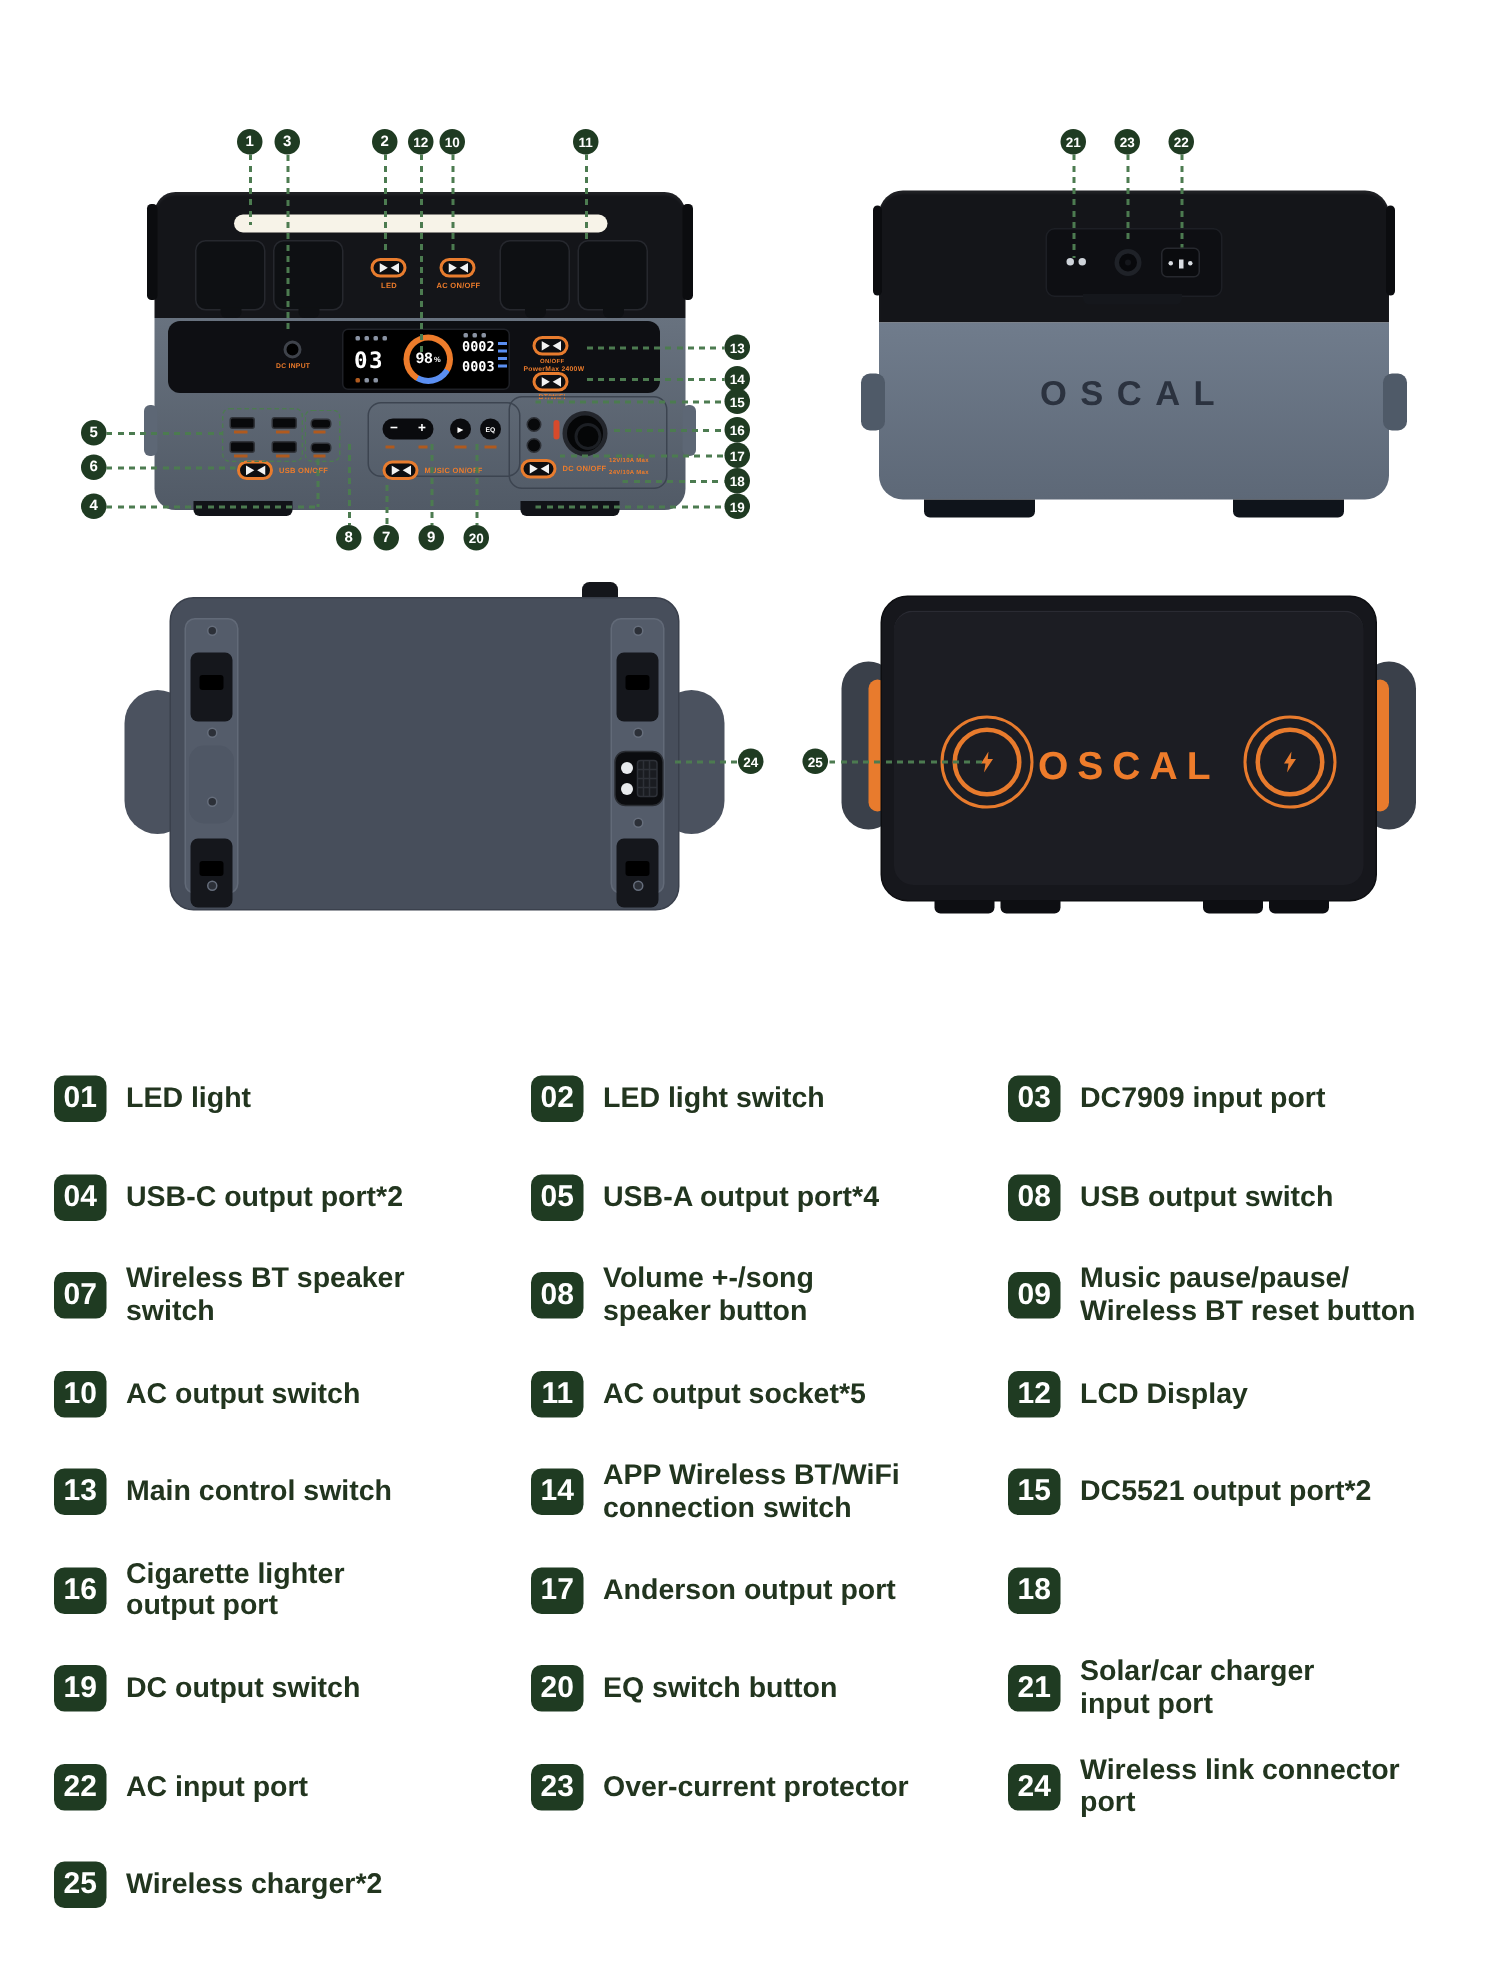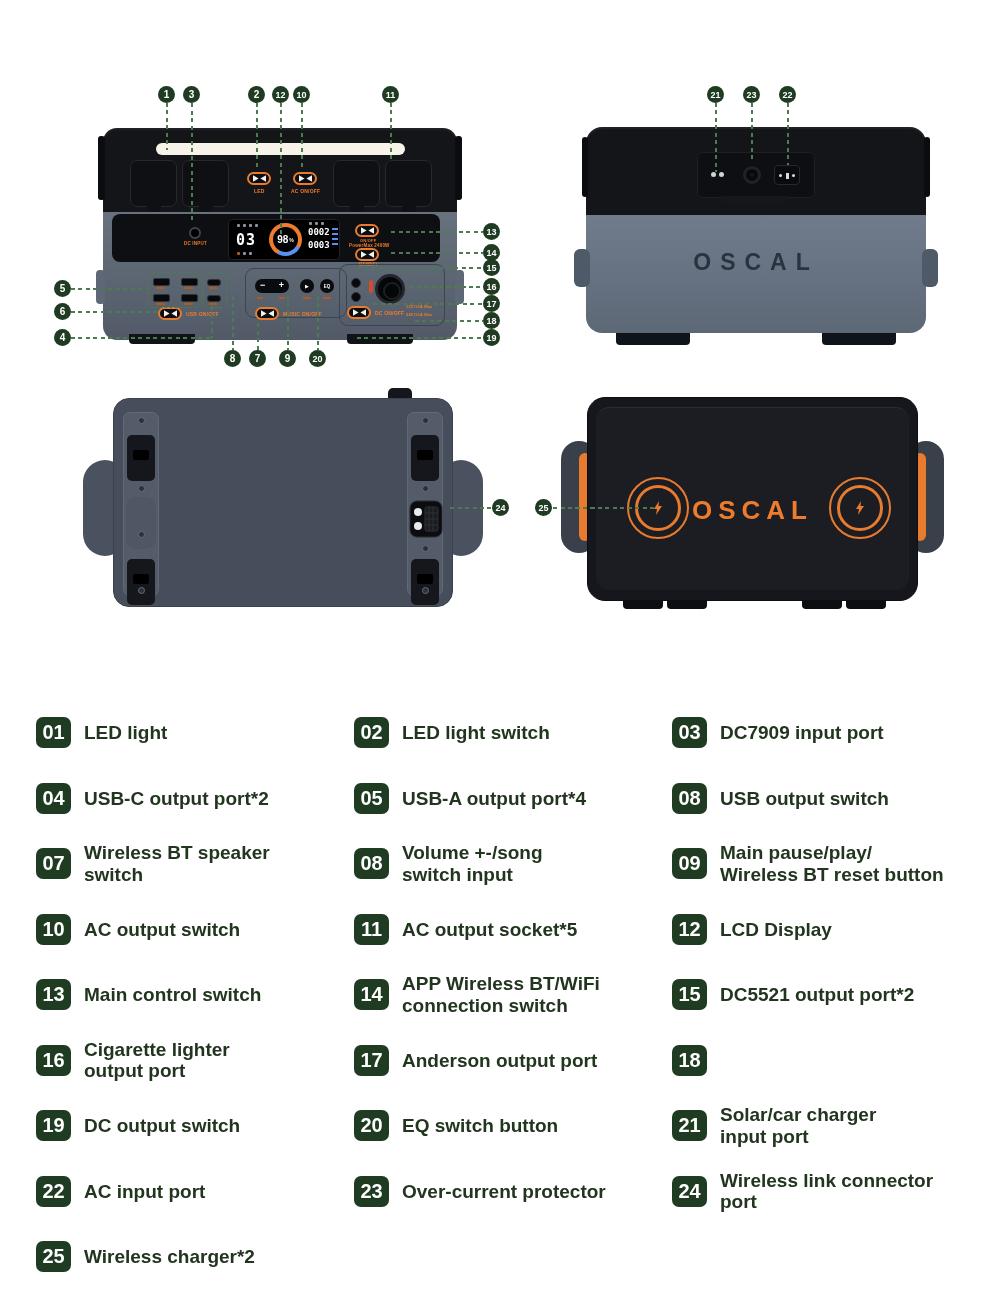--- a/index.html
+++ b/index.html
@@ -370,25 +370,25 @@
         <span class="lg-label">USB output switch</span>
       </div>
     <div class="lg-item">
         <span class="lg-badge">07</span>
         <span class="lg-label">Wireless BT speaker
 switch</span>
       </div>
     <div class="lg-item">
         <span class="lg-badge">08</span>
         <span class="lg-label">Volume +-/song
-switch input</span>
+speaker button</span>
       </div>
     <div class="lg-item">
         <span class="lg-badge">09</span>
-        <span class="lg-label">Main pause/play/
+        <span class="lg-label">Music pause/pause/
 Wireless BT reset button</span>
       </div>
     <div class="lg-item">
         <span class="lg-badge">10</span>
         <span class="lg-label">AC output switch</span>
       </div>
     <div class="lg-item">
         <span class="lg-badge">11</span>
         <span class="lg-label">AC output socket*5</span>
       </div>

